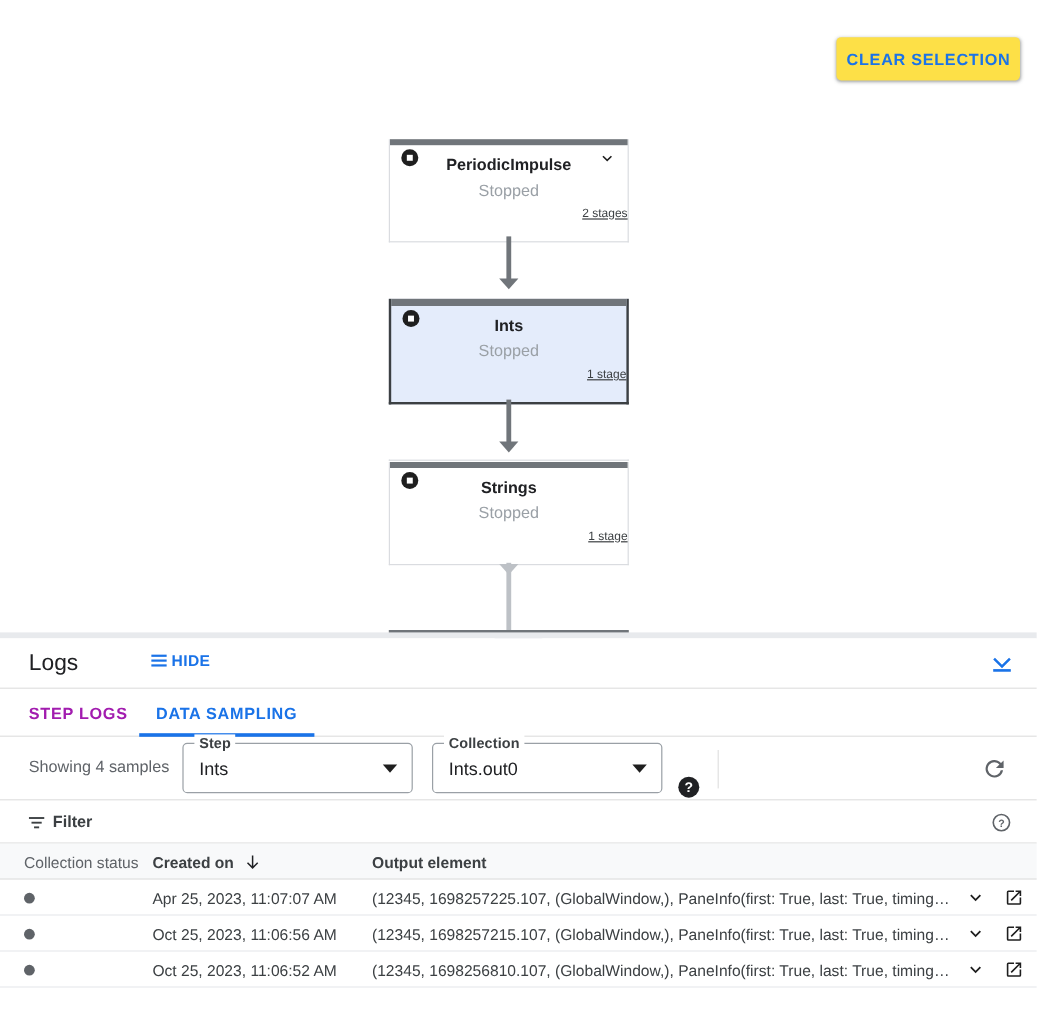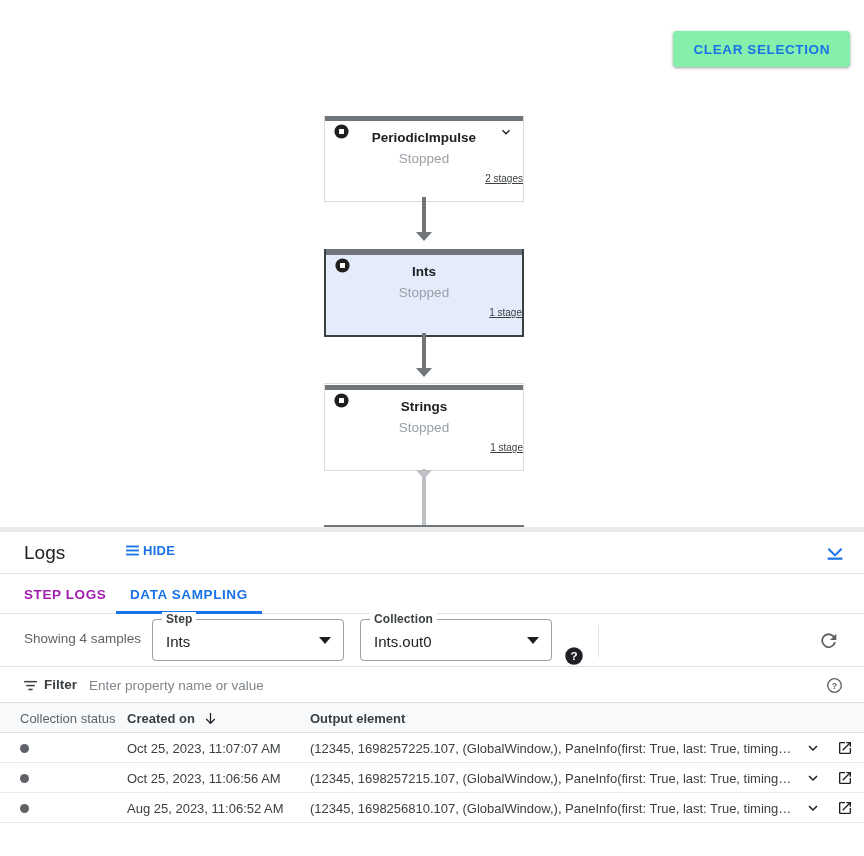--- a/index.html
+++ b/index.html
@@ -56,22 +56,22 @@
     width: 0; height: 0;
     border-left: 6px solid transparent;
     border-right: 6px solid transparent;
     border-top: 7px solid #1f1f1f;
   }
 
   #job-steps-view { left: 24px; top: 27px; width: 200px; }
 
   .clear-selection-btn {
     position: absolute; right: 14px; top: 31px;
-    height: 36px; padding: 0 20px;
-    background: #86efac;
+    height: 36px; padding: 0 8px;
+    background: #fde047;
     border: none; border-radius: 4px;
     box-shadow: 0 1px 2px 0 rgba(60,64,67,.3), 0 1px 3px 1px rgba(60,64,67,.15);
     color: #1a73e8;
     font-family: "Liberation Sans", sans-serif;
     font-size: 13.5px; font-weight: bold;
     letter-spacing: .6px;
     cursor: pointer;
     display: flex; align-items: center; justify-content: center;
   }
 
@@ -413,21 +413,20 @@
 
     <div class="filter-bar">
       <span class="filter-icon">
         <svg width="17" height="17" viewBox="0 0 24 24">
             <rect x="3" y="5.5" width="18" height="2.2" fill="#3c4043"></rect>
             <rect x="6" y="11" width="12" height="2.2" fill="#3c4043"></rect>
             <rect x="9" y="16.5" width="6" height="2.2" fill="#3c4043"></rect>
           </svg>
       </span>
       <span class="filter-label">Filter</span>
-      <input class="filter-input" type="text" placeholder="Enter property name or value" value="" style="">
       <span class="filter-help">
         <svg width="17" height="17" viewBox="0 0 24 24">
             <circle cx="12" cy="12" r="9.6" fill="none" stroke="#5f6368" stroke-width="1.9"></circle>
             <text x="12" y="16.6" font-size="12.5" font-weight="bold" fill="#5f6368" text-anchor="middle" font-family="Liberation Sans, sans-serif">?</text>
           </svg>
       </span>
     </div>
 
     <div class="tbl">
       <div class="thead">
@@ -440,21 +439,21 @@
               </svg>
           </span>
         </div>
         <div class="th" id="th-output">Output element</div>
       </div>
 
       <div class="row">
         <div class="cell cell-status">
             <span class="status-dot"></span>
           </div>
-        <div class="cell cell-created">Oct 25, 2023, 11:07:07 AM</div>
+        <div class="cell cell-created">Apr 25, 2023, 11:07:07 AM</div>
         <div class="cell cell-output">(12345, 1698257225.107, (GlobalWindow,), PaneInfo(first: True, last: True, timing…</div>
         <span class="row-expand">
           <svg width="18" height="18" viewBox="0 0 24 24">
               <path d="M7.4 8.6 12 13.2l4.6-4.6L18 10l-6 6-6-6z" fill="#1f1f1f"></path>
             </svg>
         </span>
         <span class="row-open">
           <svg width="16" height="16" viewBox="0 0 24 24">
               <path d="M19 19H5V5h7V3H5a2 2 0 0 0-2 2v14a2 2 0 0 0 2 2h14a2 2 0 0 0 2-2v-7h-2zM14 3v2h3.6l-9.8 9.8 1.4 1.4L19 6.4V10h2V3z" fill="#1f1f1f"></path>
             </svg>
@@ -477,21 +476,21 @@
           <svg width="16" height="16" viewBox="0 0 24 24">
               <path d="M19 19H5V5h7V3H5a2 2 0 0 0-2 2v14a2 2 0 0 0 2 2h14a2 2 0 0 0 2-2v-7h-2zM14 3v2h3.6l-9.8 9.8 1.4 1.4L19 6.4V10h2V3z" fill="#1f1f1f"></path>
             </svg>
         </span>
       </div>
 
       <div class="row">
         <div class="cell cell-status">
             <span class="status-dot"></span>
           </div>
-        <div class="cell cell-created">Aug 25, 2023, 11:06:52 AM</div>
+        <div class="cell cell-created">Oct 25, 2023, 11:06:52 AM</div>
         <div class="cell cell-output">(12345, 1698256810.107, (GlobalWindow,), PaneInfo(first: True, last: True, timing…</div>
         <span class="row-expand">
           <svg width="18" height="18" viewBox="0 0 24 24">
               <path d="M7.4 8.6 12 13.2l4.6-4.6L18 10l-6 6-6-6z" fill="#1f1f1f"></path>
             </svg>
         </span>
         <span class="row-open">
           <svg width="16" height="16" viewBox="0 0 24 24">
               <path d="M19 19H5V5h7V3H5a2 2 0 0 0-2 2v14a2 2 0 0 0 2 2h14a2 2 0 0 0 2-2v-7h-2zM14 3v2h3.6l-9.8 9.8 1.4 1.4L19 6.4V10h2V3z" fill="#1f1f1f"></path>
             </svg>

